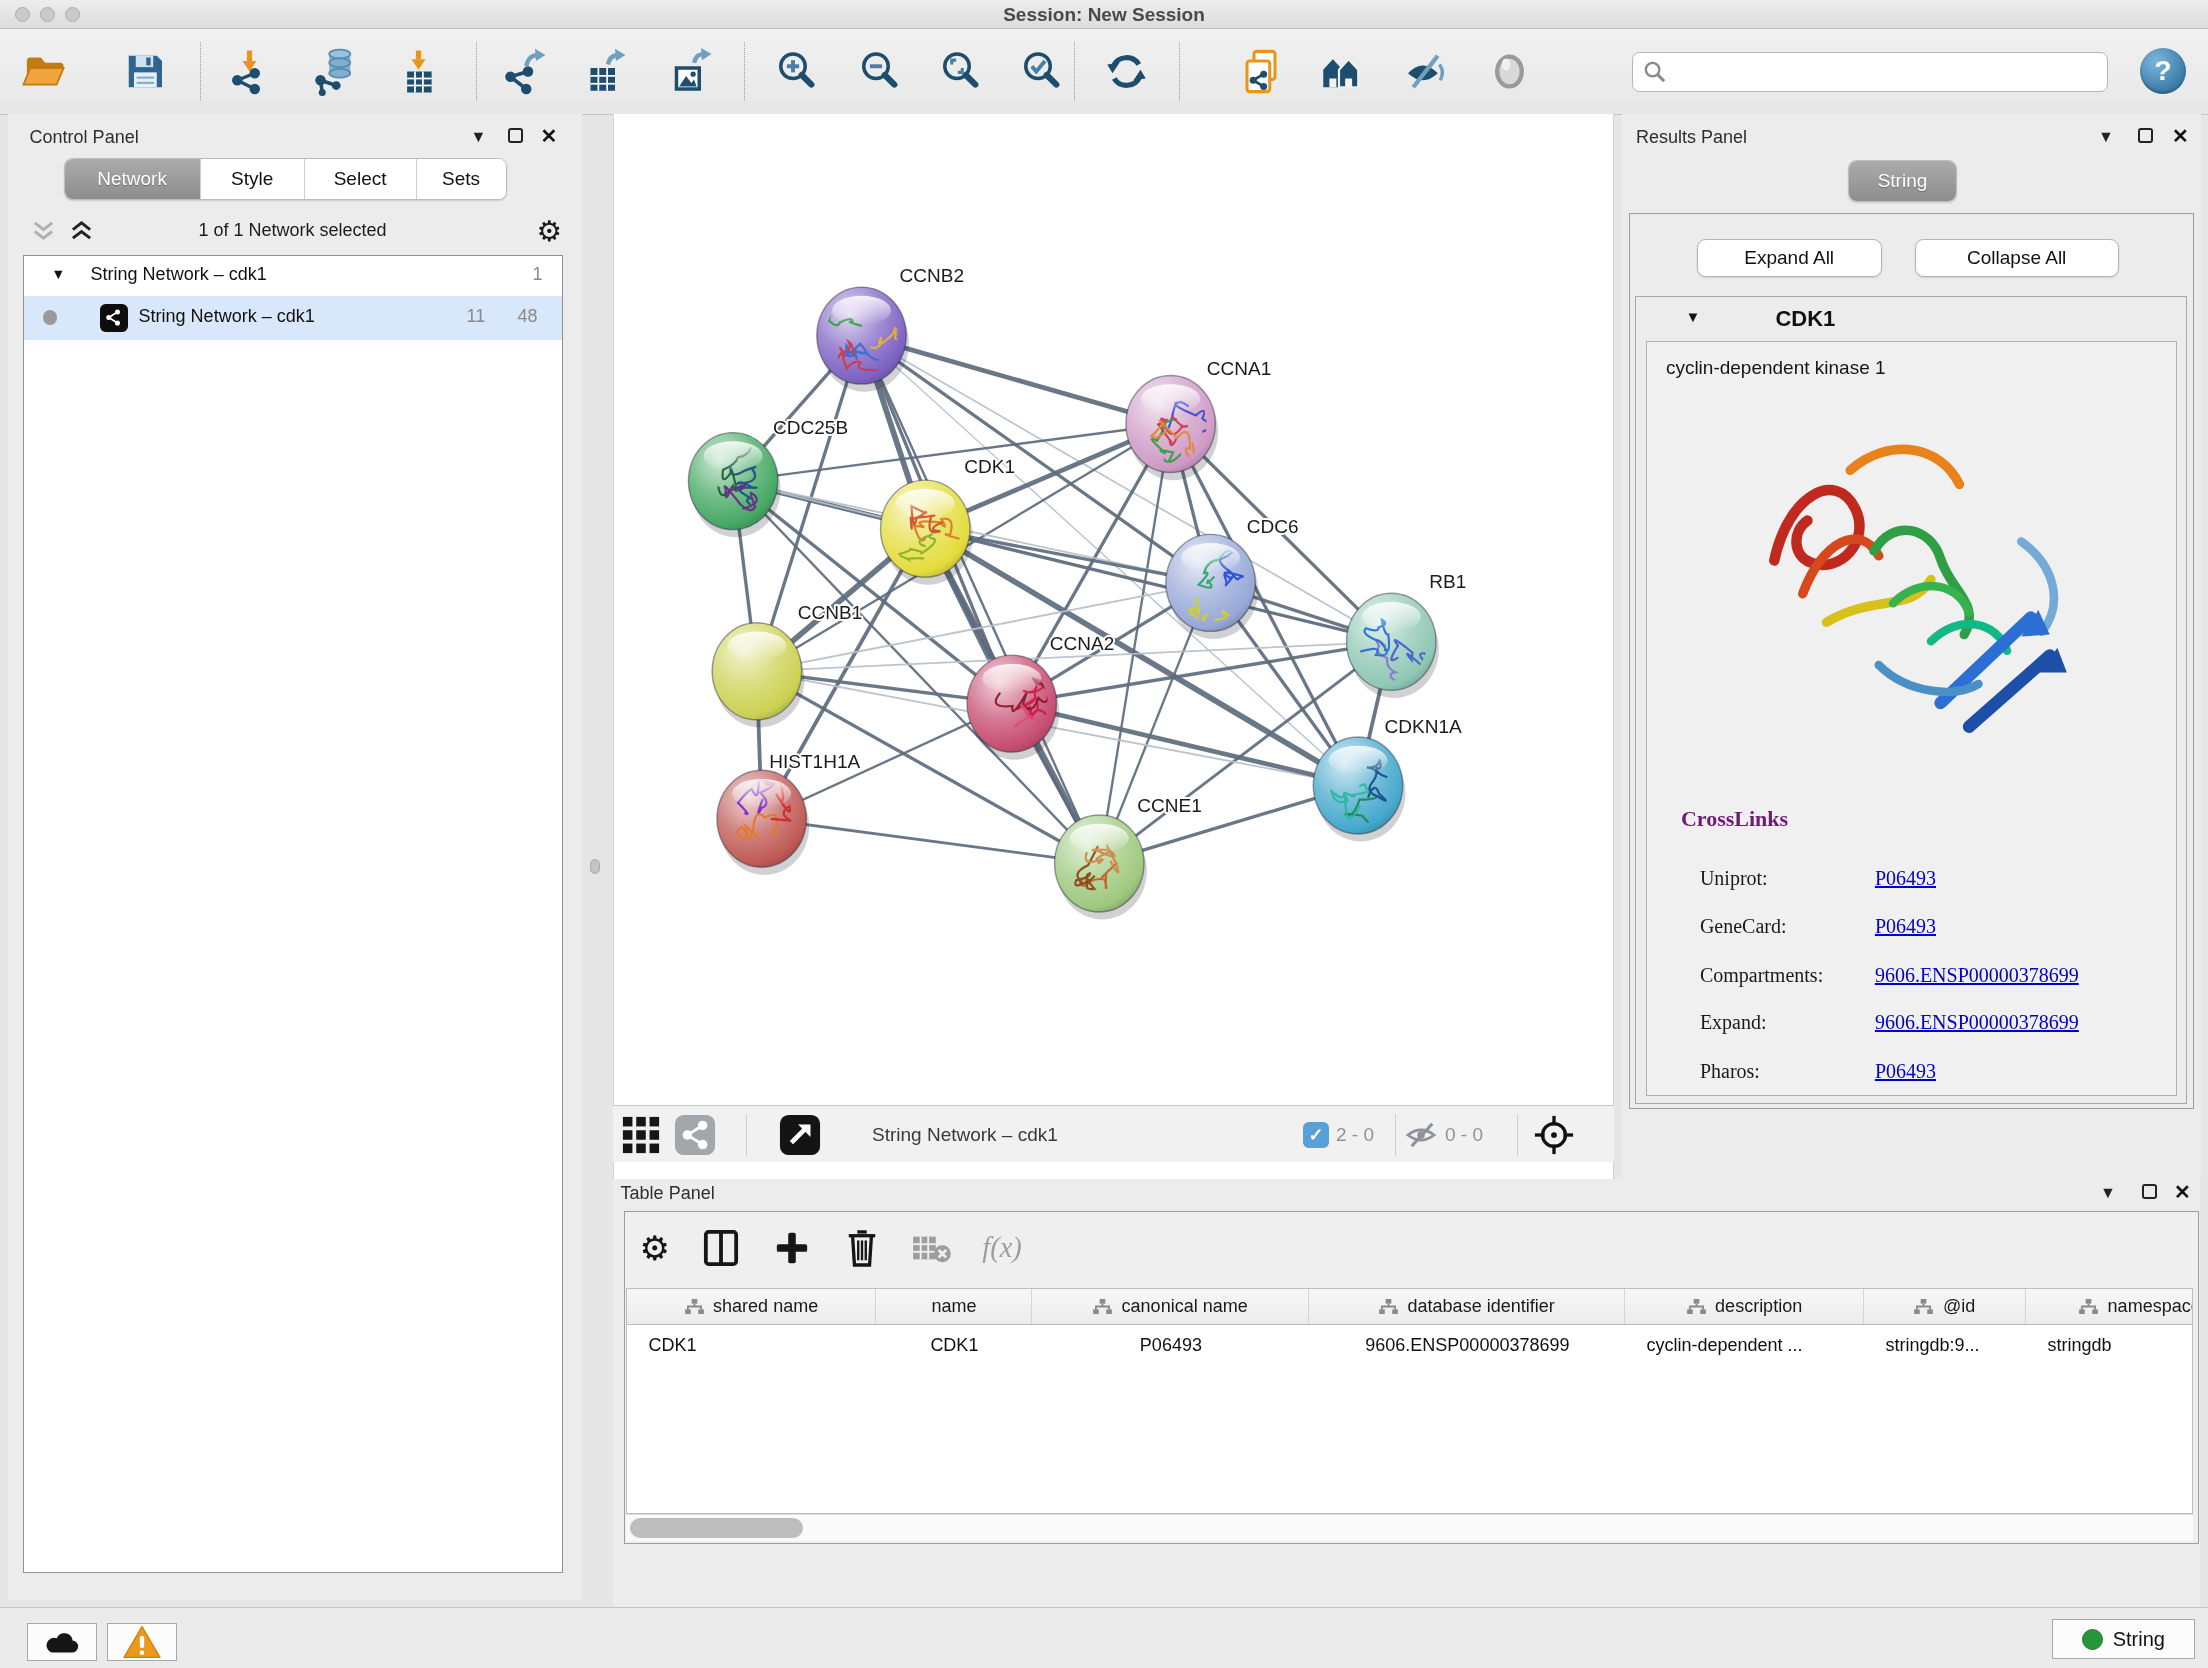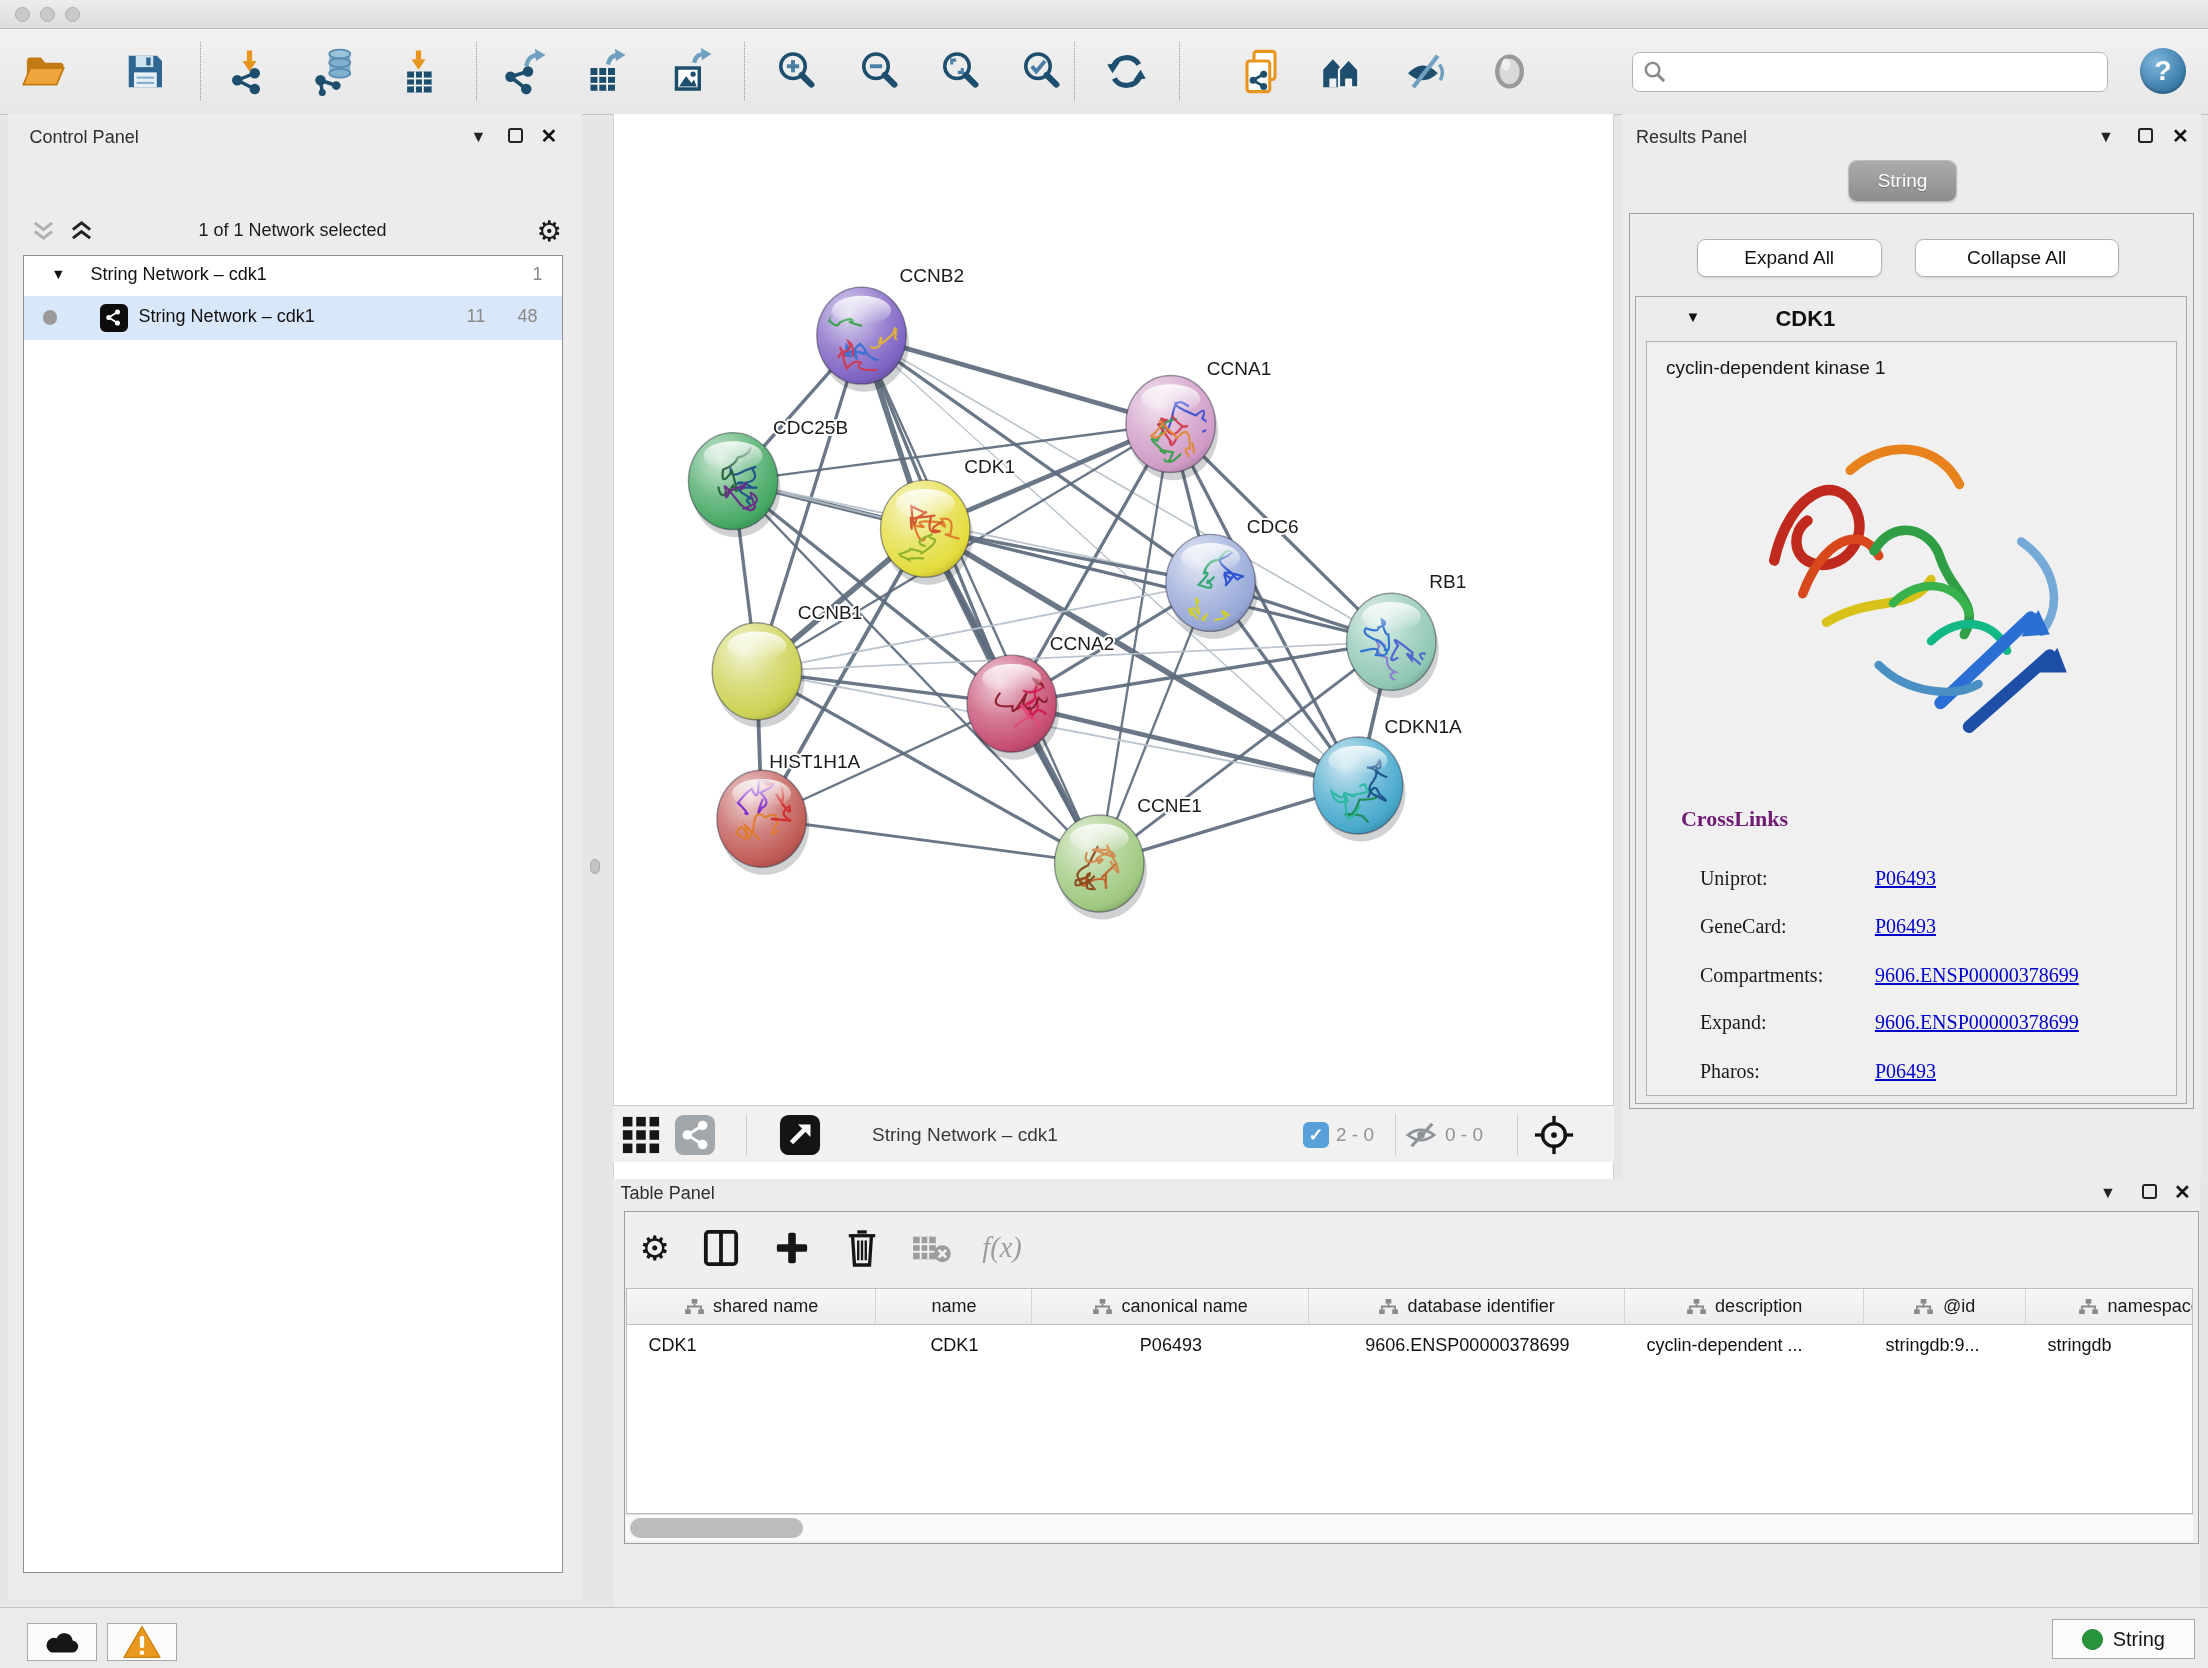--- a/index.html
+++ b/index.html
@@ -129,20 +129,21 @@
                 gap:9.5px; font-size:20px; color:#111; }
   #memory-dot { width:21px; height:21px; border-radius:50%; background:#27953c; border:1px solid #1b7a2e; }
 </style>
 </head>
 <body>
 
 <div id="titlebar">
   <span class="light" style="left:15px"></span>
   <span class="light" style="left:40px"></span>
   <span class="light" style="left:65px"></span>
+  <div id="win-title">Session: New Session</div>
 </div>
 
 <div id="toolbar">
   <div class="tb-btn" style="left:17px">
     <svg width="49" height="49" viewBox="0 0 56 56">
       <path d="M9 42 V16 q0-4 4-4 h12 l5 6 h17 q4 0 4 4 v4" fill="#c27a12"></path>
       <path d="M5 43 L13 24 H51 L43 43 Z" fill="#f0a43c" stroke="#c27a12" stroke-width="2"></path>
     </svg>
   </div>
   <div class="tb-btn" style="left:118px">
@@ -314,20 +315,26 @@
       <span>?</span>
     </div>
 </div>
 
 <div id="control-panel">
   <div class="panel-title abs" style="left:22px; top:13.3px">Control Panel</div>
   <span class="ph-ico abs" style="left:463px; top:15px">▼</span>
   <span class="ph-float abs" style="left:500px; top:14.3px"></span>
   <span class="ph-close abs" style="left:533px; top:12.4px">✕</span>
 
+  <div id="cp-tabs" class="seg">
+    <div class="tab sel" style="width:136px">Network</div>
+    <div class="tab" style="width:104px">Style</div>
+    <div class="tab" style="width:112px">Select</div>
+    <div class="tab" style="width:89px">Sets</div>
+  </div>
 
   <div id="cp-infobar">
     <svg class="abs" style="left:8.6px; top:11.4px" width="25" height="23" viewBox="0 0 26 24">
       <polyline points="4,3 13,10 22,3" fill="none" stroke="#b0b0b0" stroke-width="3"></polyline>
       <polyline points="4,12 13,19 22,12" fill="none" stroke="#b0b0b0" stroke-width="3"></polyline>
     </svg>
     <svg class="abs" style="left:46px; top:11.4px" width="25" height="23" viewBox="0 0 26 24">
       <polyline points="4,10 13,3 22,10" fill="none" stroke="#222" stroke-width="3"></polyline>
       <polyline points="4,19 13,12 22,19" fill="none" stroke="#222" stroke-width="3"></polyline>
     </svg>

